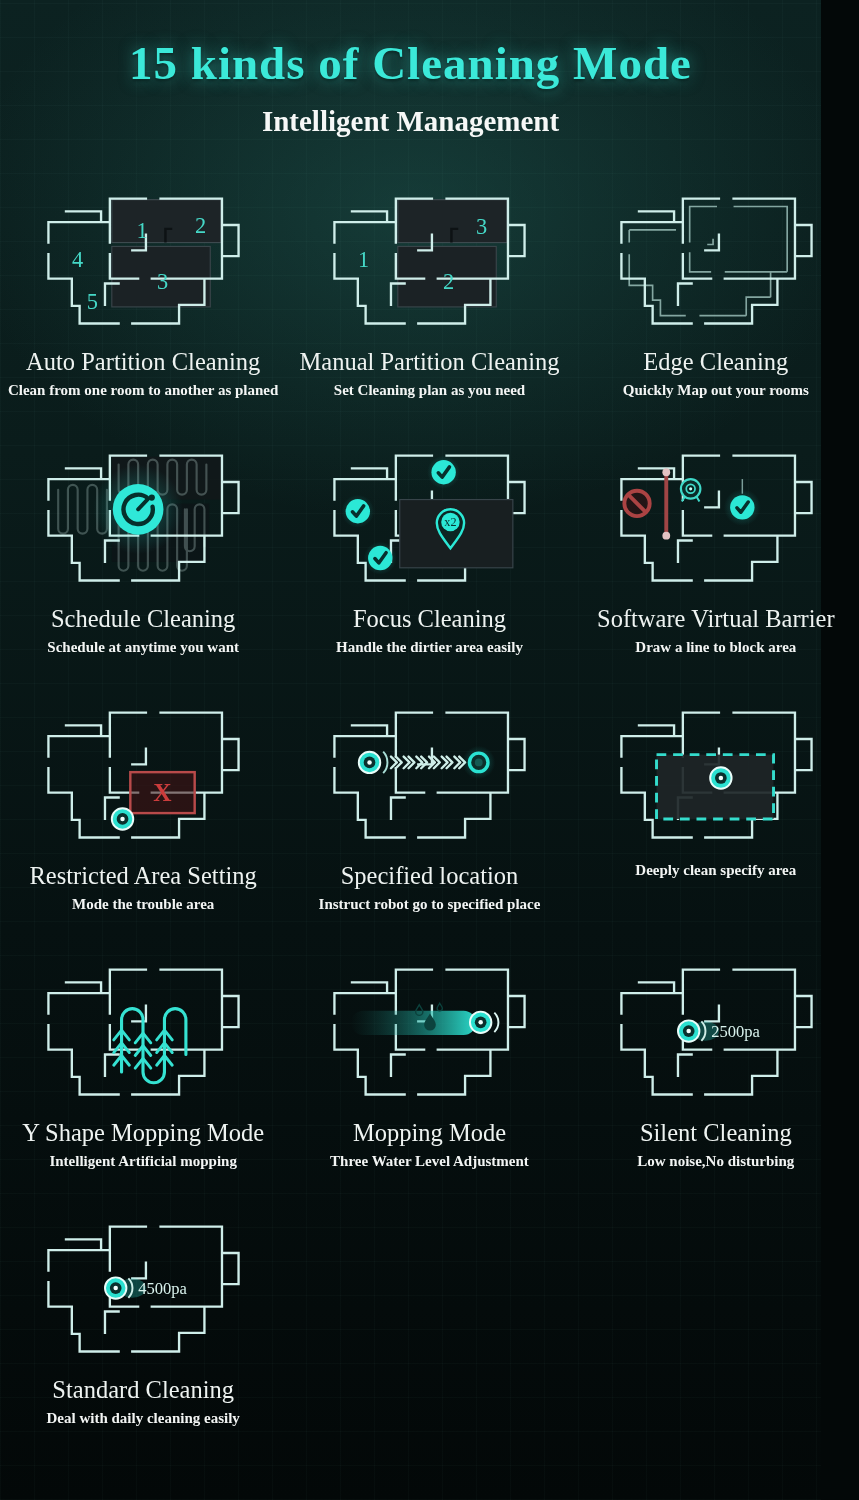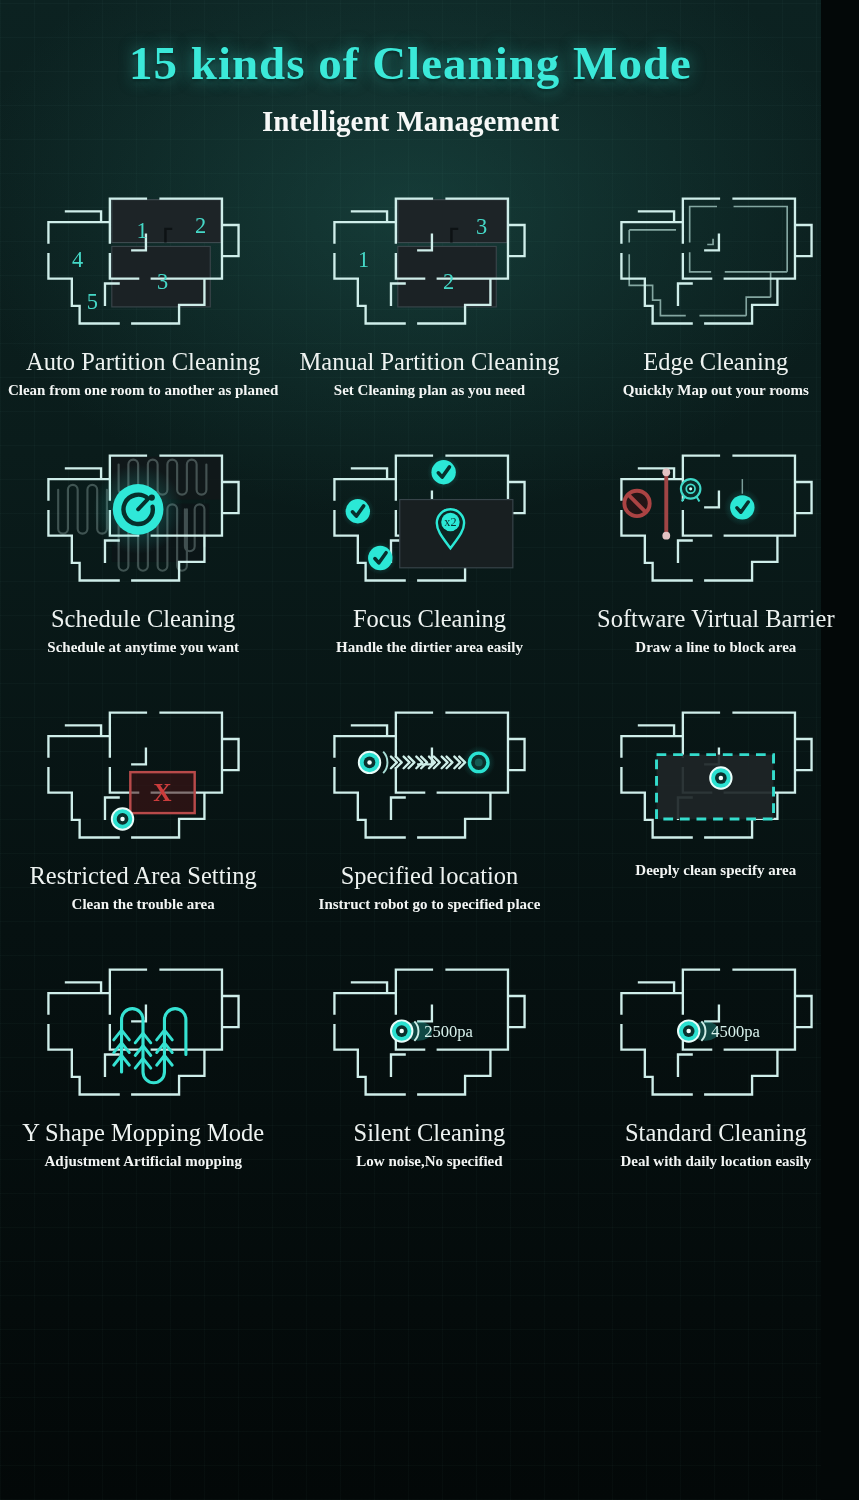--- a/index.html
+++ b/index.html
@@ -188,21 +188,21 @@
     <div class="cell">
       <svg viewBox="0 0 250 160" xmlns="http://www.w3.org/2000/svg">
         <use href="#plan"></use>
         <g>
           <rect x="112" y="74" width="66" height="42" fill="rgba(70,18,20,.55)" stroke="#b84a4a" stroke-width="2.5"></rect>
           <text class="xmark" x="145" y="104">X</text>
         </g>
         <use href="#bot" x="104" y="122"></use>
       </svg>
       <h3>Restricted Area Setting</h3>
-      <p>Clean the trouble area</p>
+      <p>Mode the trouble area</p>
     </div>
 
     <div class="cell">
       <svg viewBox="0 0 250 160" xmlns="http://www.w3.org/2000/svg">
         <use href="#plan"></use>
         <use href="#bot" x="64" y="64"></use>
         <path d="M78 53 a16 16 0 0 1 0 22" fill="none" stroke="#a8ded6" stroke-width="2"></path>
         <path fill="none" stroke="#cfeee8" stroke-width="2.4" stroke-linecap="round" stroke-linejoin="round" d="M86 58 l6 6 -6 6 M91 58 l6 6 -6 6 M99 58 l6 6 -6 6 M104 58 l6 6 -6 6 M112 58 l6 6 -6 6 M117 58 l6 6 -6 6 M125 58 l6 6 -6 6 M130 58 l6 6 -6 6 M138 58 l6 6 -6 6 M143 58 l6 6 -6 6 M151 58 l6 6 -6 6 M156 58 l6 6 -6 6"></path>
         <g transform="translate(176,64)">
           <circle r="17" fill="url(#glow)"></circle>
@@ -225,43 +225,58 @@
 
     <div class="cell">
       <svg viewBox="0 0 250 160" xmlns="http://www.w3.org/2000/svg">
         <use href="#plan"></use>
         <g fill="none" stroke="#35e2d2" stroke-linecap="round" stroke-linejoin="round">
           <path stroke-width="3.2" d="M103 118 V64 a11 11 0 0 1 22 0 V118 a11 11 0 0 0 22 0 V64 a11 11 0 0 1 22 0 V100"></path>
           <path stroke-width="3" d="M95 85 L103 75 L111 85 M95 98 L103 88 L111 98 M95 111 L103 101 L111 111 M117 88 L125 78 L133 88 M117 101 L125 91 L133 101 M117 114 L125 104 L133 114 M139 85 L147 75 L155 85 M139 98 L147 88 L155 98 M139 111 L147 101 L155 111"></path>
         </g>
       </svg>
       <h3>Y Shape Mopping Mode</h3>
-      <p>Adjustment Artificial mopping</p>
-    </div>
-
+      <p>Intelligent Artificial mopping</p>
+    </div>
+
+    <div class="cell">
+      <svg viewBox="0 0 250 160" xmlns="http://www.w3.org/2000/svg">
+        <use href="#plan"></use>
+        <rect x="45" y="55" width="128" height="25" rx="12.5" fill="url(#mop)"></rect>
+        <g>
+          <path transform="translate(126,66)" d="M0 -8 C2.5 -3.5 6 0 6 3.5 A6 6 0 1 1 -6 3.5 C-6 0 -2.5 -3.5 0 -8 Z" fill="#0c423d"></path>
+          <path transform="translate(115,54) scale(0.62)" d="M0 -8 C2.5 -3.5 6 0 6 3.5 A6 6 0 1 1 -6 3.5 C-6 0 -2.5 -3.5 0 -8 Z" fill="none" stroke="#0c423d" stroke-width="2.4"></path>
+          <path transform="translate(136,51) scale(0.45)" d="M0 -8 C2.5 -3.5 6 0 6 3.5 A6 6 0 1 1 -6 3.5 C-6 0 -2.5 -3.5 0 -8 Z" fill="none" stroke="#0c423d" stroke-width="3"></path>
+        </g>
+        <use href="#bot" x="178" y="67"></use>
+        <path d="M192 57 a14 14 0 0 1 0 20" fill="none" stroke="#ddf6f2" stroke-width="2"></path>
+      </svg>
+      <h3>Mopping Mode</h3>
+      <p>Three Water Level Adjustment</p>
+    </div>
 
     <div class="cell">
       <svg viewBox="0 0 250 160" xmlns="http://www.w3.org/2000/svg">
         <use href="#plan"></use>
         <ellipse cx="114" cy="76" rx="14" ry="10" fill="rgba(42,224,208,.28)"></ellipse>
         <use href="#bot" x="97" y="76"></use>
         <path d="M110 66 a14 14 0 0 1 0 20" fill="none" stroke="#cfeee8" stroke-width="2"></path>
         <text class="pa" x="120" y="82">2500pa</text>
       </svg>
       <h3>Silent Cleaning</h3>
-      <p>Low noise,No specified</p>
+      <p>Low noise,No disturbing</p>
     </div>
 
     <div class="cell">
       <svg viewBox="0 0 250 160" xmlns="http://www.w3.org/2000/svg">
         <use href="#plan"></use>
         <ellipse cx="114" cy="76" rx="14" ry="10" fill="rgba(42,224,208,.28)"></ellipse>
         <use href="#bot" x="97" y="76"></use>
         <path d="M110 66 a14 14 0 0 1 0 20" fill="none" stroke="#cfeee8" stroke-width="2"></path>
         <text class="pa" x="120" y="82">4500pa</text>
       </svg>
       <h3>Standard Cleaning</h3>
-      <p>Deal with daily location easily</p>
+      <p>Deal with daily cleaning easily</p>
     </div>
 
 
   </div>
 </div>
 
 </body></html>

